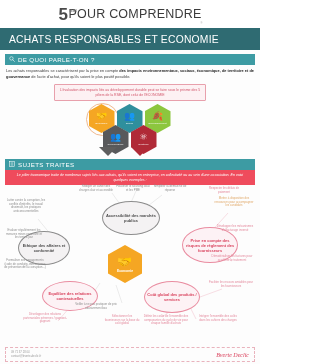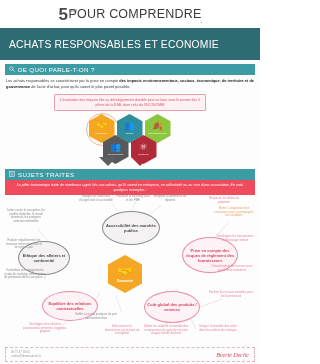--- a/index.html
+++ b/index.html
@@ -29,21 +29,21 @@
     font-size:12.5px;font-weight:normal;color:#3b3b3b;line-height:15px;
     letter-spacing:0.2px;
   }
   .logo-tm{
     position:absolute;right:-1px;bottom:-3px;font-size:2.6px;color:#9a9a9a;
   }
 
   
   .title-bar{
     background:#2f6b72;color:#ffffff;
-    height:32px;display:flex;align-items:center;
+    height:22px;display:flex;align-items:center;
     padding:0 9px;box-sizing:border-box;
     font-size:10.3px;letter-spacing:0.25px;
   }
 
   
   .sec-head{
     background:#3d9ba3;color:#ffffff;
     height:11.5px;display:flex;align-items:center;gap:3px;
     margin:3.5px 5px 0 5px;padding:0 4px;box-sizing:border-box;
     font-size:6.2px;letter-spacing:0.35px;

